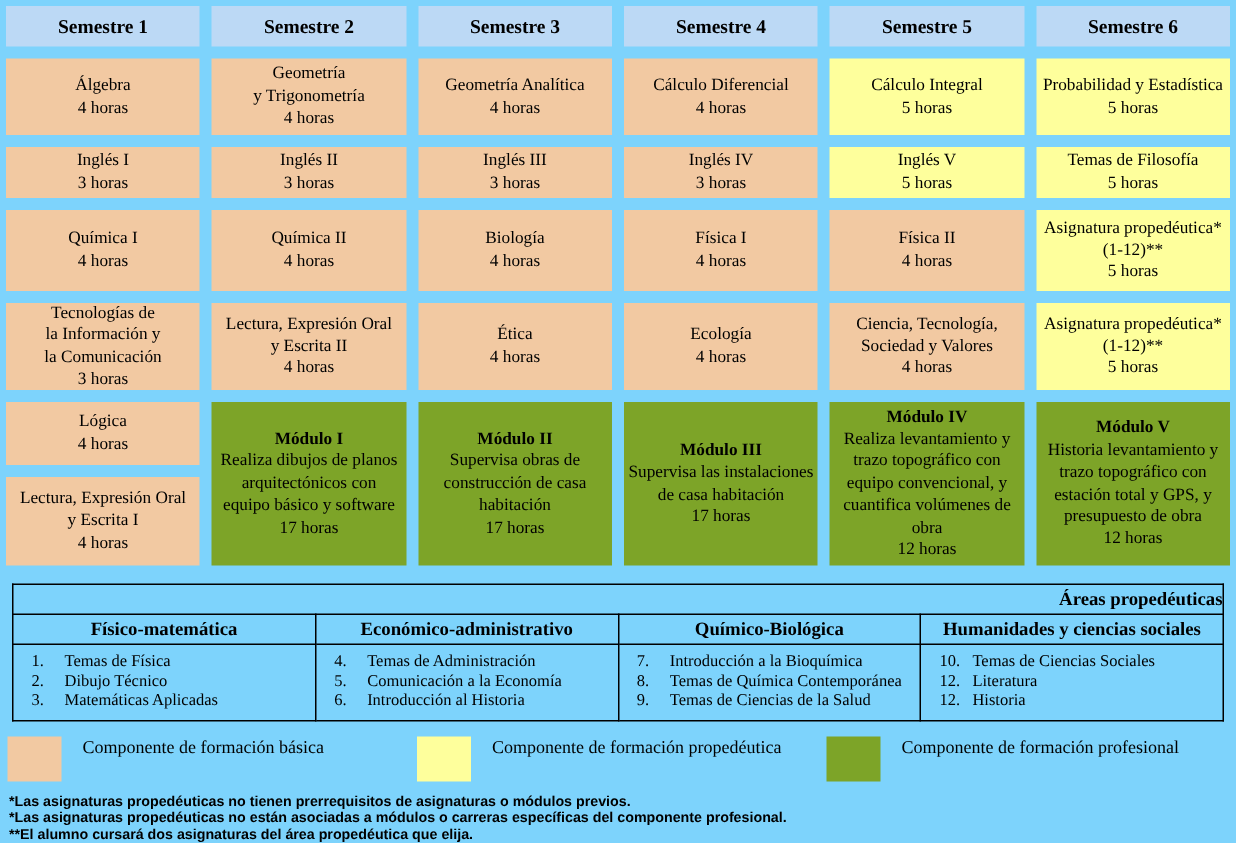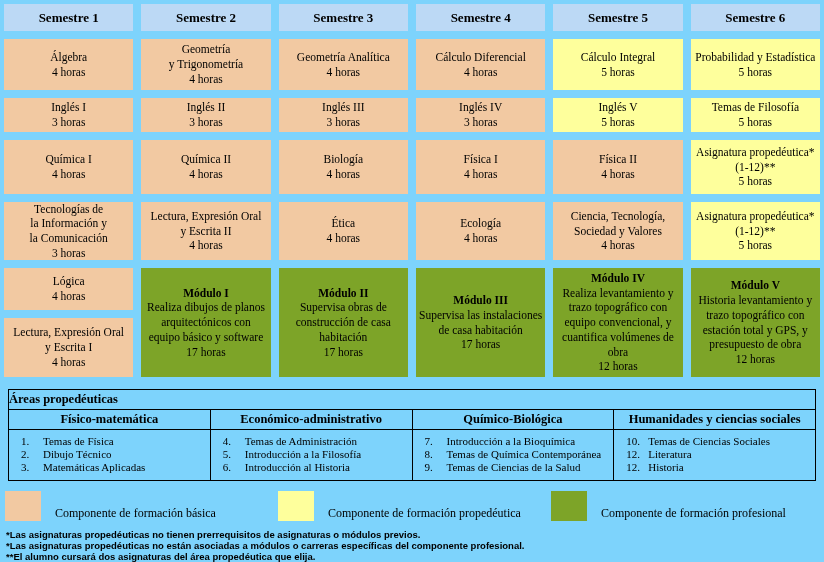--- a/index.html
+++ b/index.html
@@ -19,29 +19,29 @@
   .title,.mdesc{white-space:pre-line;}
   .mtitle{font-weight:bold;}
   .gc1{grid-column:1}.gc2{grid-column:2}.gc3{grid-column:3}
   .gc4{grid-column:4}.gc5{grid-column:5}.gc6{grid-column:6}
   .gr1{grid-row:1}.gr2{grid-row:2}.gr3{grid-row:3}.gr4{grid-row:4}
   .gr5{grid-row:5}.gr6{grid-row:6}.gr7{grid-row:7}.grmod{grid-row:6/8}
   
   .areas{width:808px;margin:12px 8px 0 8px;border-collapse:collapse;font-size:11px;
          table-layout:fixed;}
   .areas th,.areas td{border:1.5px solid #000;}
-  .areas .ttl{font-size:12.5px;font-weight:bold;text-align:left;padding:2px 0;}
+  .areas .ttl{font-size:12.5px;font-weight:bold;text-align:right;padding:2px 0;}
   .areas .hdr{font-size:12.5px;font-weight:bold;text-align:center;padding:2px 0;width:25%;}
   .areas td{vertical-align:top;padding:4px 4px 7px 4px;}
   .item{display:flex;margin-top:1px;}
   .item .num{width:22px;flex:none;padding-left:8px;}
   .item .lbl{flex:1;}
   
   .legend{display:flex;margin:10px 0 0 5px;}
-  .legend-item{display:flex;align-items:flex-end;width:273px;}
+  .legend-item{display:flex;align-items:flex-start;width:273px;}
   .swatch{width:36px;height:30px;margin-right:14px;flex:none;}
   .legend-item .lg-lbl{font-size:12px;}
   
   .footnotes{margin:8px 0 0 6px;font-family:"Liberation Sans",sans-serif;
              font-size:9.5px;line-height:1.18;color:#000;font-weight:bold;}
 </style>
 </head>
 <body>
 
 <div class="page">
@@ -226,21 +226,21 @@
               <span class="lbl">Matemáticas Aplicadas</span>
             </div>
       </td>
       <td>
         <div class="item">
               <span class="num">4.</span>
               <span class="lbl">Temas de Administración</span>
             </div>
         <div class="item">
               <span class="num">5.</span>
-              <span class="lbl">Introducción a la Filosofía</span>
+              <span class="lbl">Comunicación a la Economía</span>
             </div>
         <div class="item">
               <span class="num">6.</span>
               <span class="lbl">Introducción al Historia</span>
             </div>
       </td>
       <td>
         <div class="item">
               <span class="num">7.</span>
               <span class="lbl">Introducción a la Bioquímica</span>

